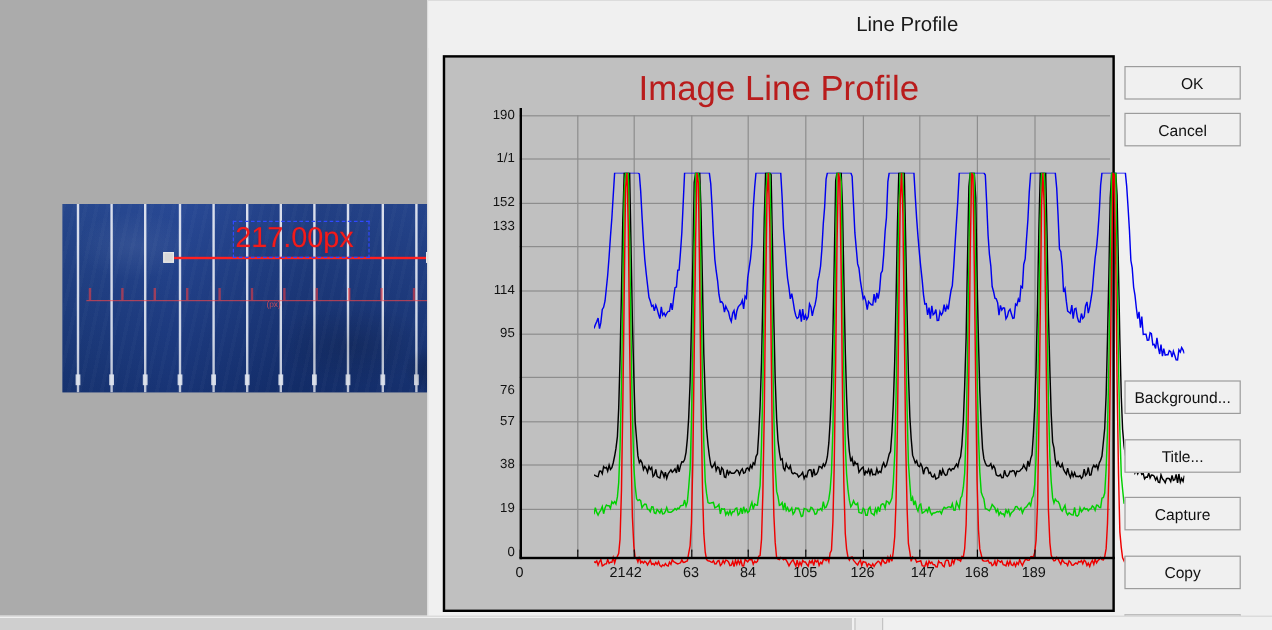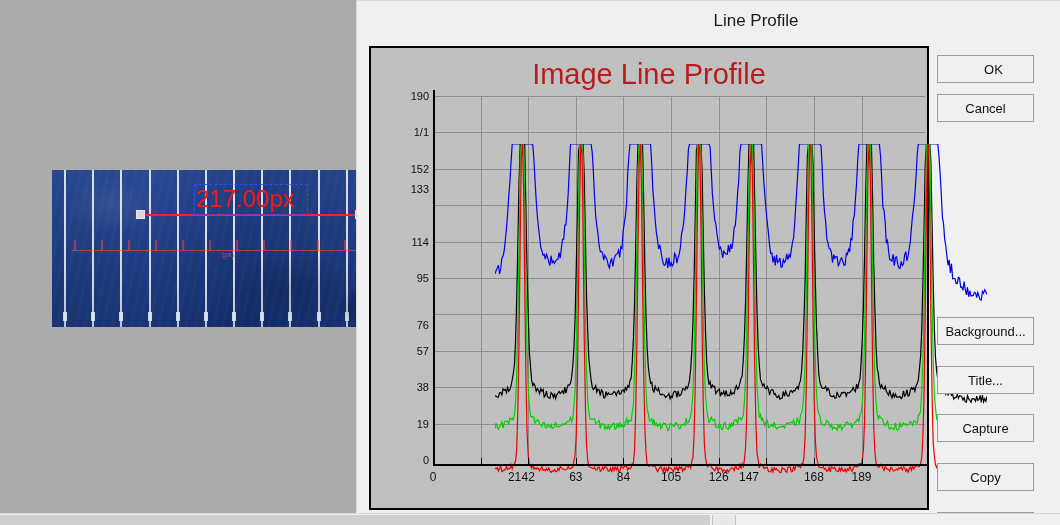--- a/index.html
+++ b/index.html
@@ -277,21 +277,21 @@
           <div class="xtick-label" style="left: 157.226px;">42</div>
           <div class="xtick-mark" style="left: 157.226px;"></div>
           <div class="xtick-label" style="left: 204.839px;">63</div>
           <div class="xtick-mark" style="left: 204.839px;"></div>
           <div class="xtick-label" style="left: 252.452px;">84</div>
           <div class="xtick-mark" style="left: 252.452px;"></div>
           <div class="xtick-label" style="left: 300.065px;">105</div>
           <div class="xtick-mark" style="left: 300.065px;"></div>
           <div class="xtick-label" style="left: 347.677px;">126</div>
           <div class="xtick-mark" style="left: 347.677px;"></div>
-          <div class="xtick-label" style="left: 378px;">147</div>
+          <div class="xtick-label" style="left: 398px;">147</div>
           <div class="xtick-mark" style="left: 395.29px;"></div>
           <div class="xtick-label" style="left: 442.903px;">168</div>
           <div class="xtick-mark" style="left: 442.903px;"></div>
           <div class="xtick-label" style="left: 490.516px;">189</div>
           <div class="xtick-mark" style="left: 490.516px;"></div>
         </div>
 
       <div id="btn-col">
           <div class="dlg-btn" style="top: 9px; padding-left: 16px;">
             <span>OK</span>

